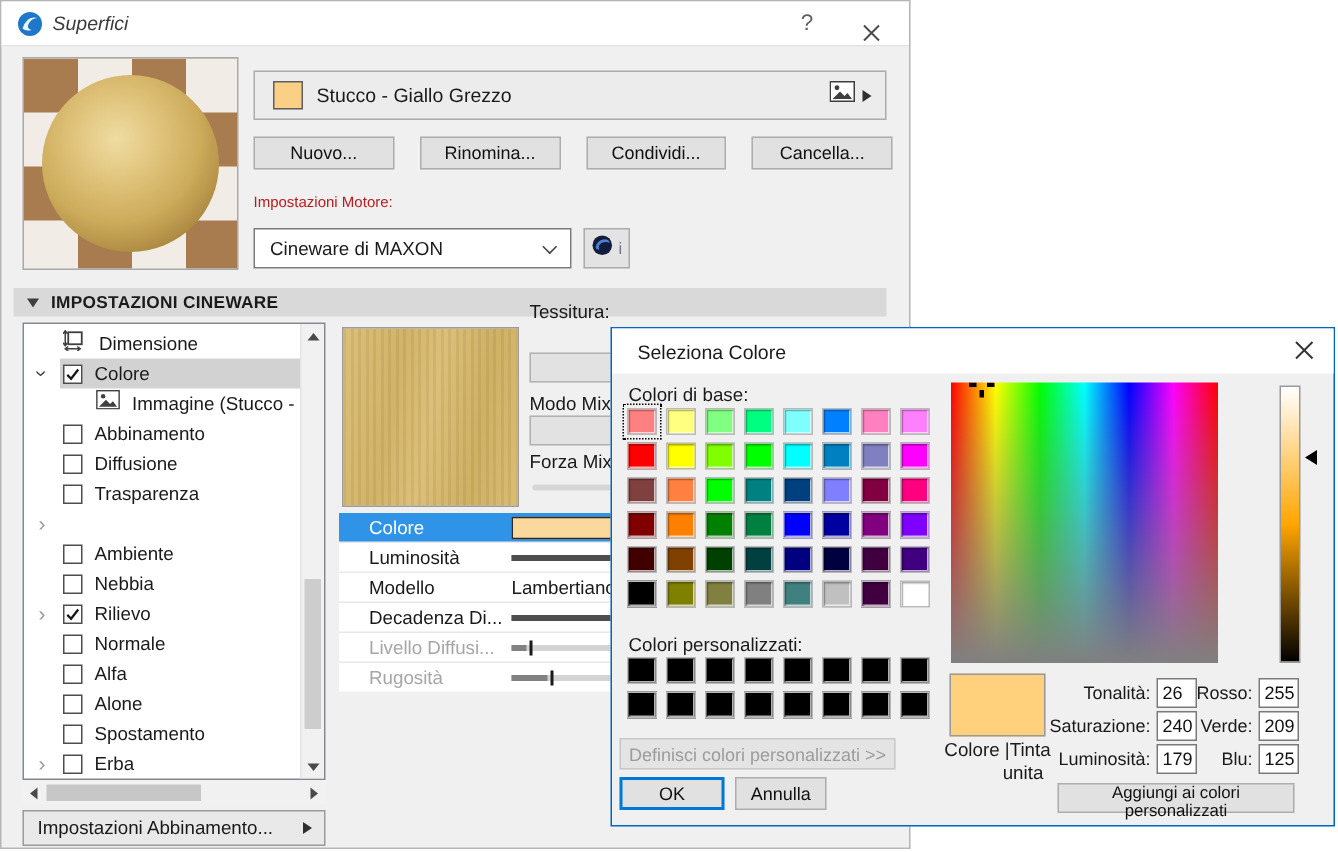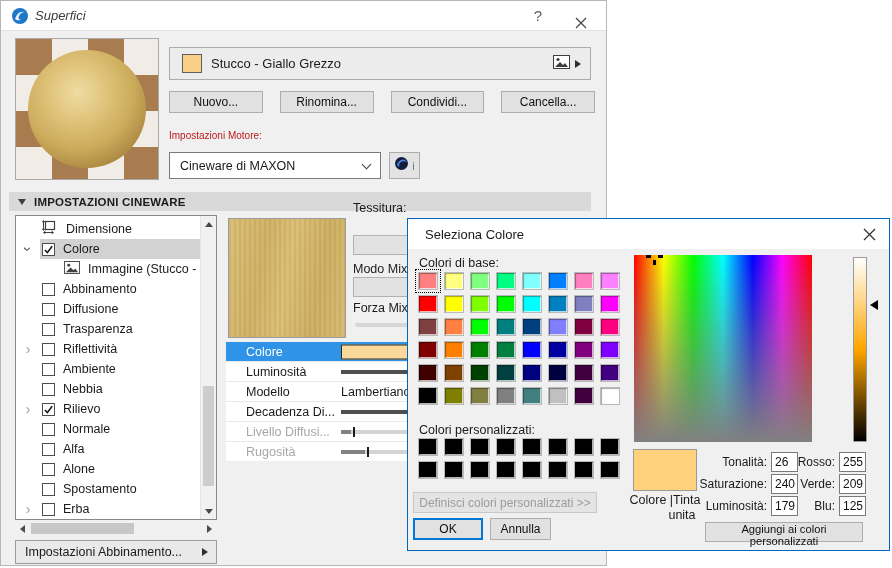--- a/index.html
+++ b/index.html
@@ -255,24 +255,20 @@
             <span class="expander"></span>
             <div class="tree-body">
               <span class="cb"></span>
               <span class="tree-label">Trasparenza</span>
             </div>
           </div>
           <div class="tree-row">
             <span class="expander">
               <span class="chev-closed">›</span>
             </span>
-            <div class="tree-body">
-              <span class="cb"></span>
-              <span class="tree-label">Riflettività</span>
-            </div>
           </div>
           <div class="tree-row">
             <span class="expander"></span>
             <div class="tree-body">
               <span class="cb"></span>
               <span class="tree-label">Ambiente</span>
             </div>
           </div>
           <div class="tree-row">
             <span class="expander"></span>

